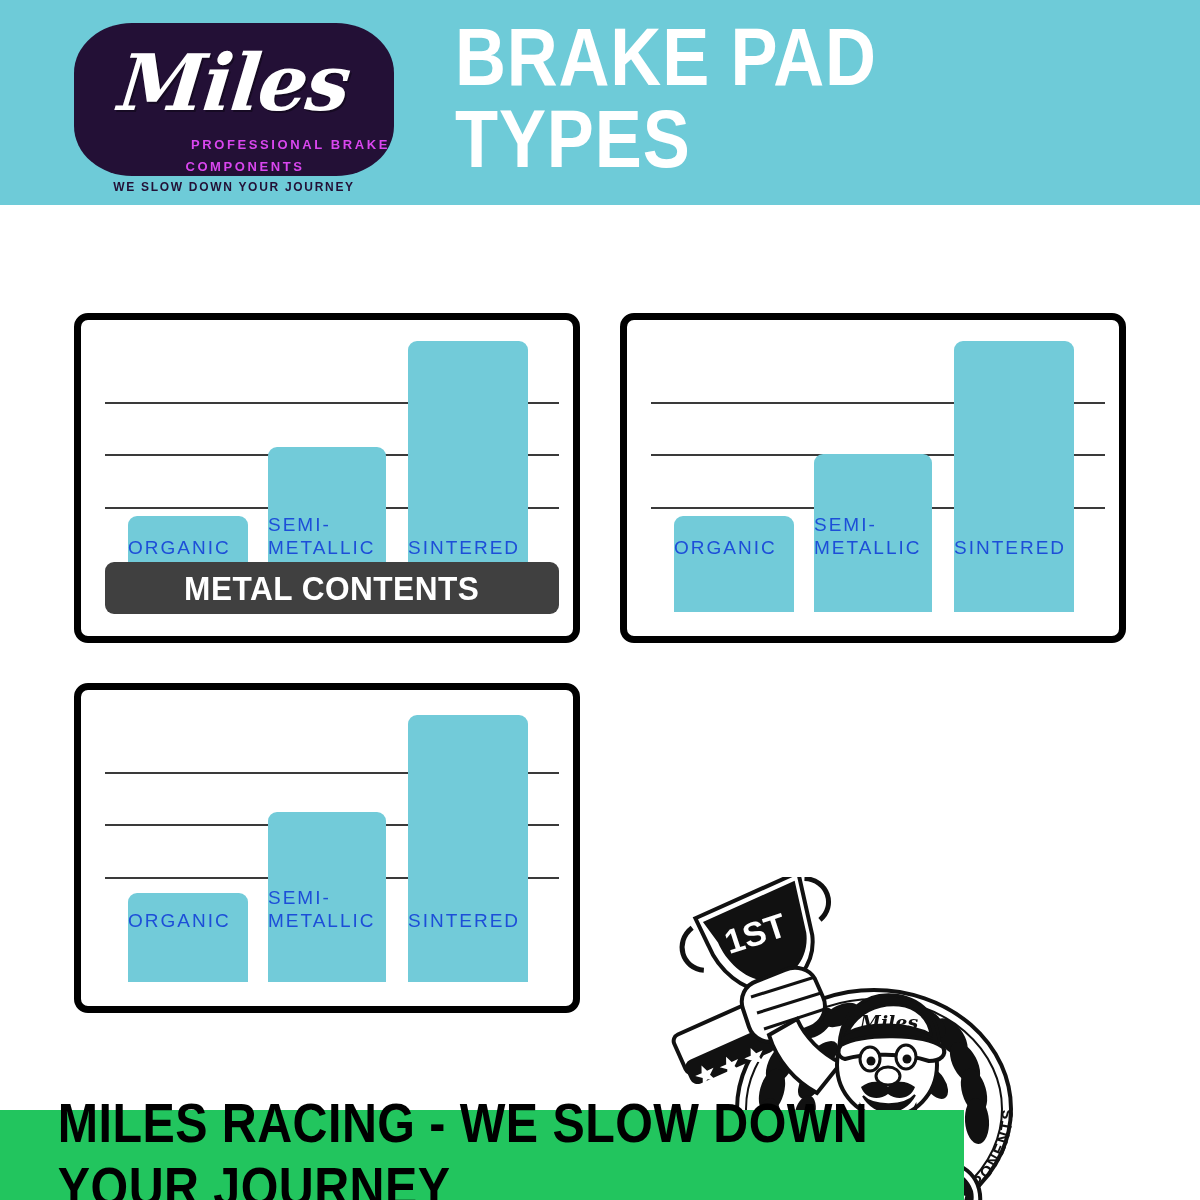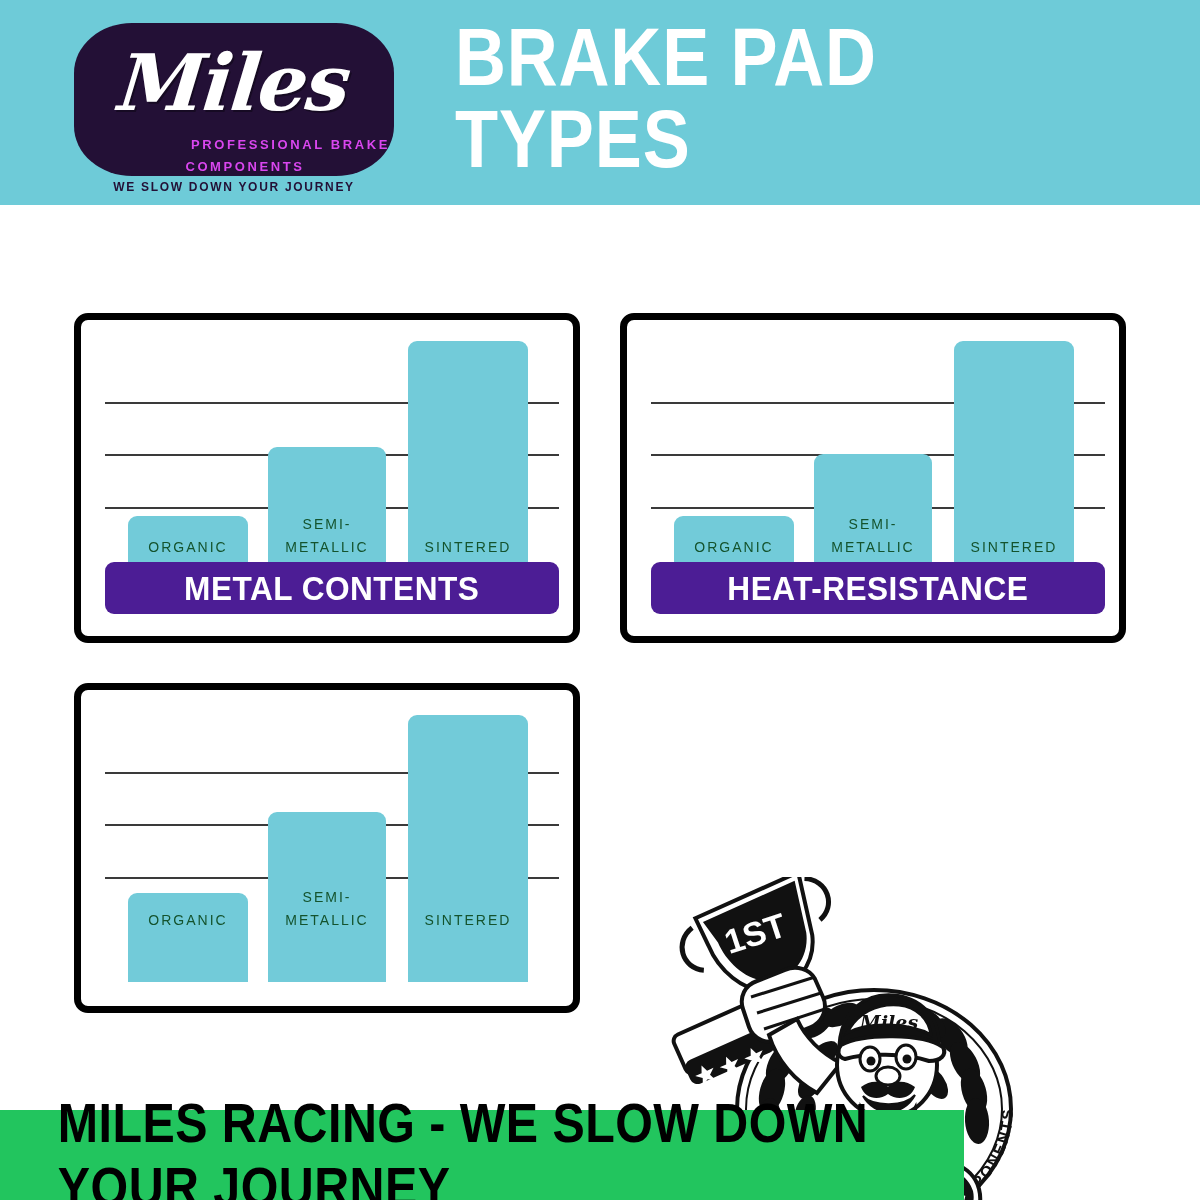--- a/index.html
+++ b/index.html
@@ -70,28 +70,28 @@
   .gridline{
     position:absolute;left:24px;right:14px;height:2px;background:#3a3a3a;
   }
   .bar{
     position:absolute;
     background:#72CBD9;
     border-radius:9px 9px 0 0;
   }
   .bar-label{
     position:absolute;
-    color:#14532d;
+    color:#1d4ed8;
     font-family:"Liberation Sans Narrow","Liberation Sans", sans-serif;
-    font-size:14px;letter-spacing:2px;line-height:23px;
-    text-align:center;white-space:pre-line;
+    font-size:19px;letter-spacing:2px;line-height:23px;
+    text-align:left;white-space:pre-line;
   }
   .title-bar{
     position:absolute;left:24px;bottom:22px;right:14px;height:52px;
-    background:#4c1d95;border-radius:9px;
+    background:#404040;border-radius:9px;
     display:flex;align-items:center;justify-content:center;
   }
   .title-bar span{
     color:#ffffff;
     font-family:"Liberation Sans Narrow","Liberation Sans", sans-serif;
     font-weight:bold;font-size:34px;letter-spacing:.5px;
     transform:scaleX(.93);
   }
 
   
@@ -157,23 +157,20 @@
           <div class="gridline" style="top:187px;"></div>
 
           <div class="bar" style="left:47px;top:196px;width:120px;height:96px;"></div>
           <div class="bar" style="left:187px;top:134px;width:118px;height:158px;"></div>
           <div class="bar" style="left:327px;top:21px;width:120px;height:271px;"></div>
 
           <div class="bar-label" style="left:47px;top:216px;width:120px;">ORGANIC</div>
           <div class="bar-label" style="left:187px;top:193px;width:118px;">SEMI-
 METALLIC</div>
           <div class="bar-label" style="left:327px;top:216px;width:120px;">SINTERED</div>
-        </div>
-        <div class="title-bar">
-          <span>HEAT-RESISTANCE</span>
         </div>
       </div>
     </div>
 
     <div class="card" style="left:74px;top:478px;">
       <div class="card-inner">
         <div class="plot">
           <div class="gridline" style="top:82px;"></div>
           <div class="gridline" style="top:134px;"></div>
           <div class="gridline" style="top:187px;"></div>

